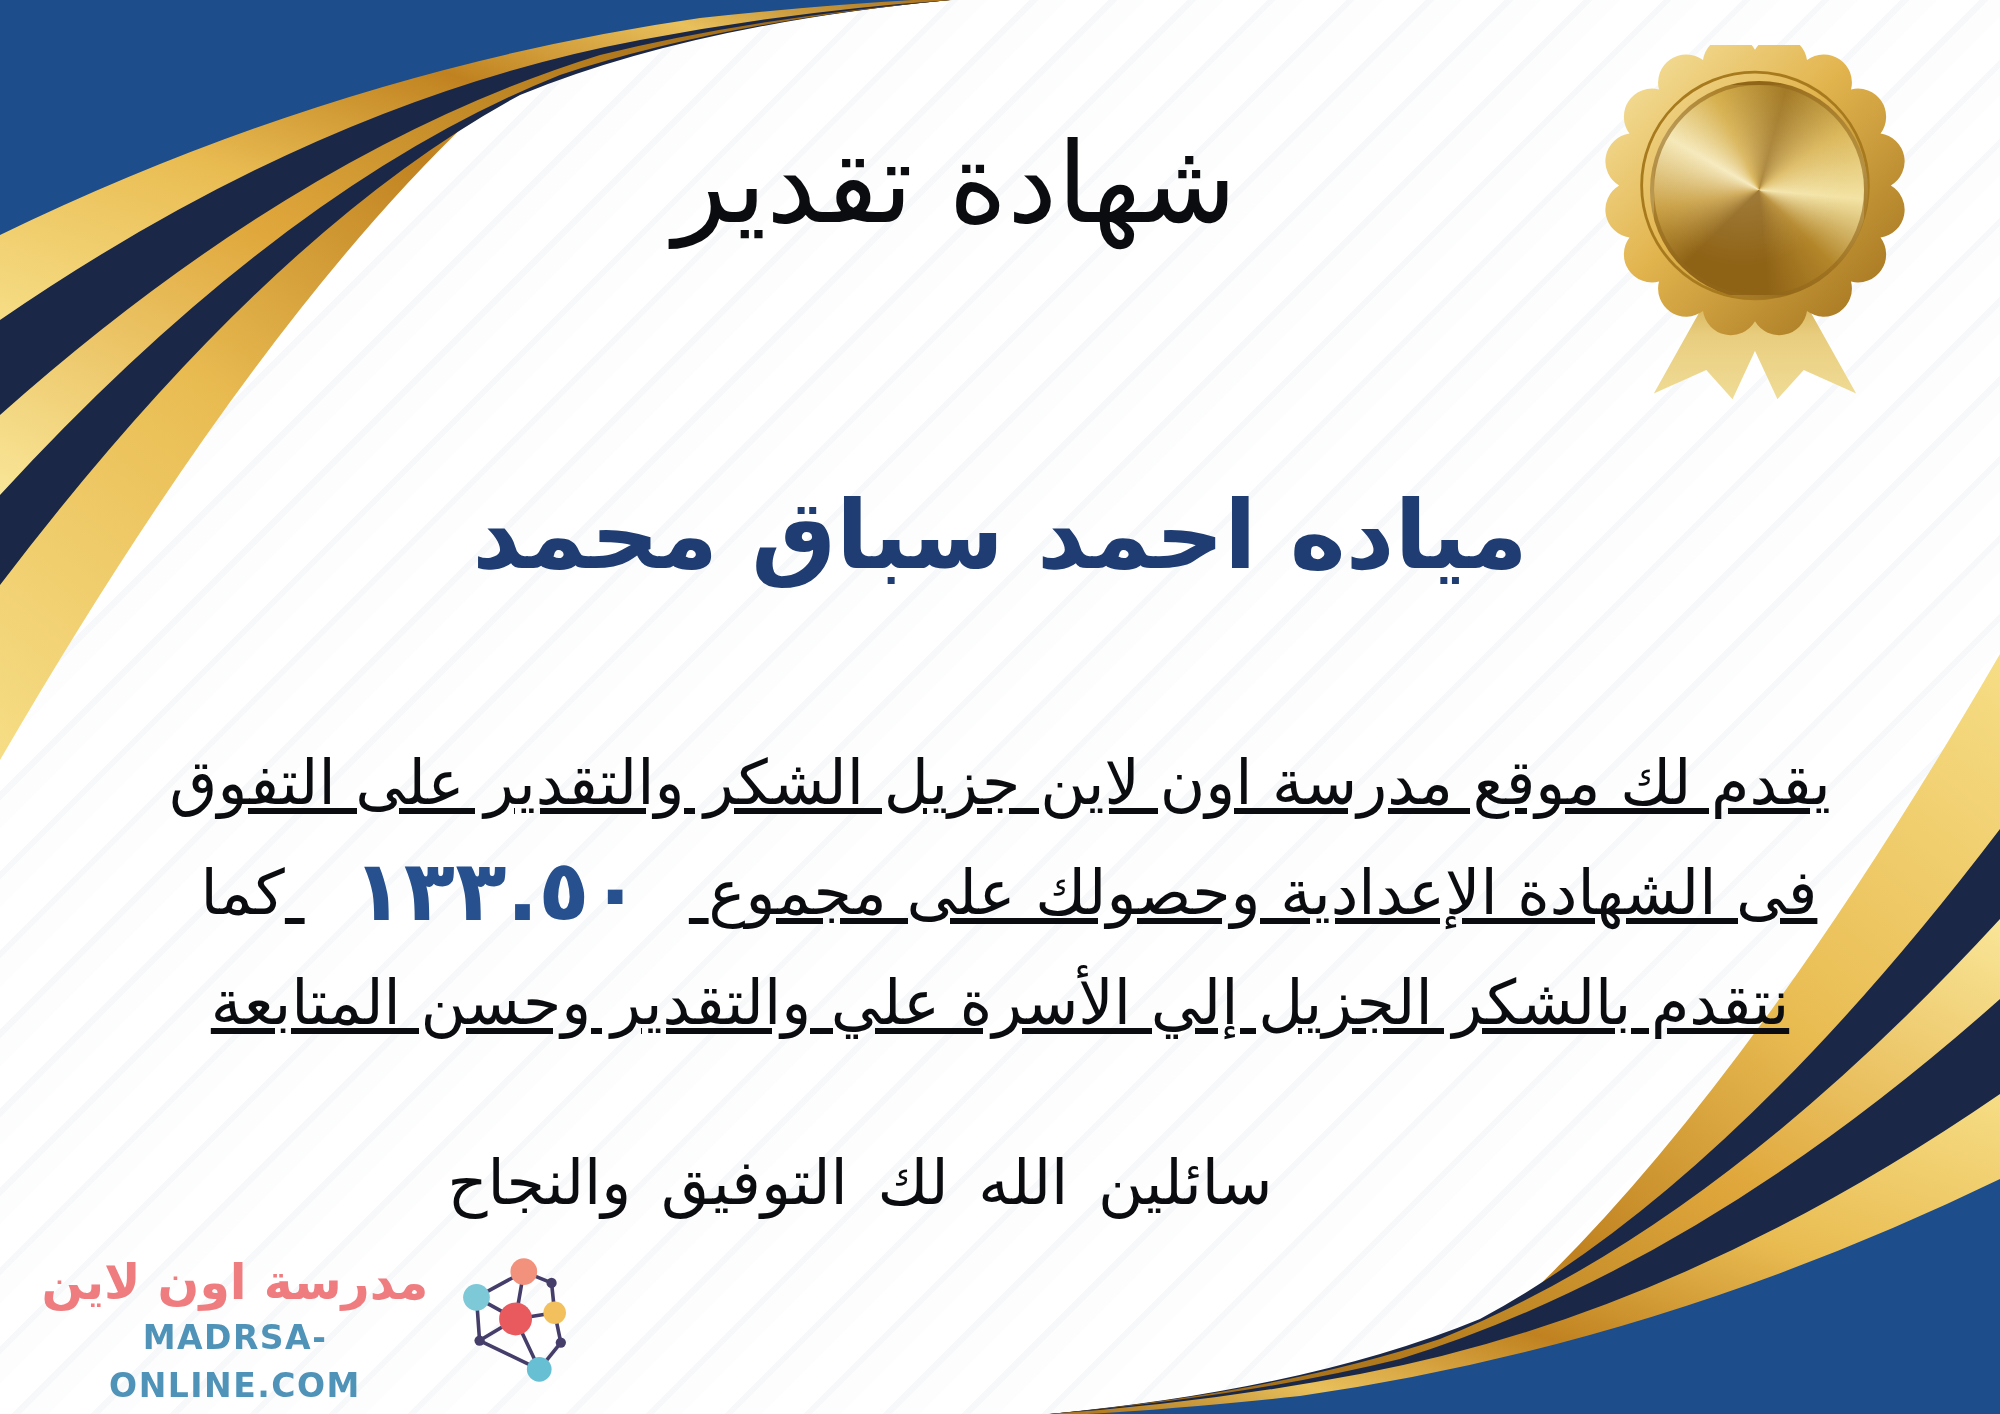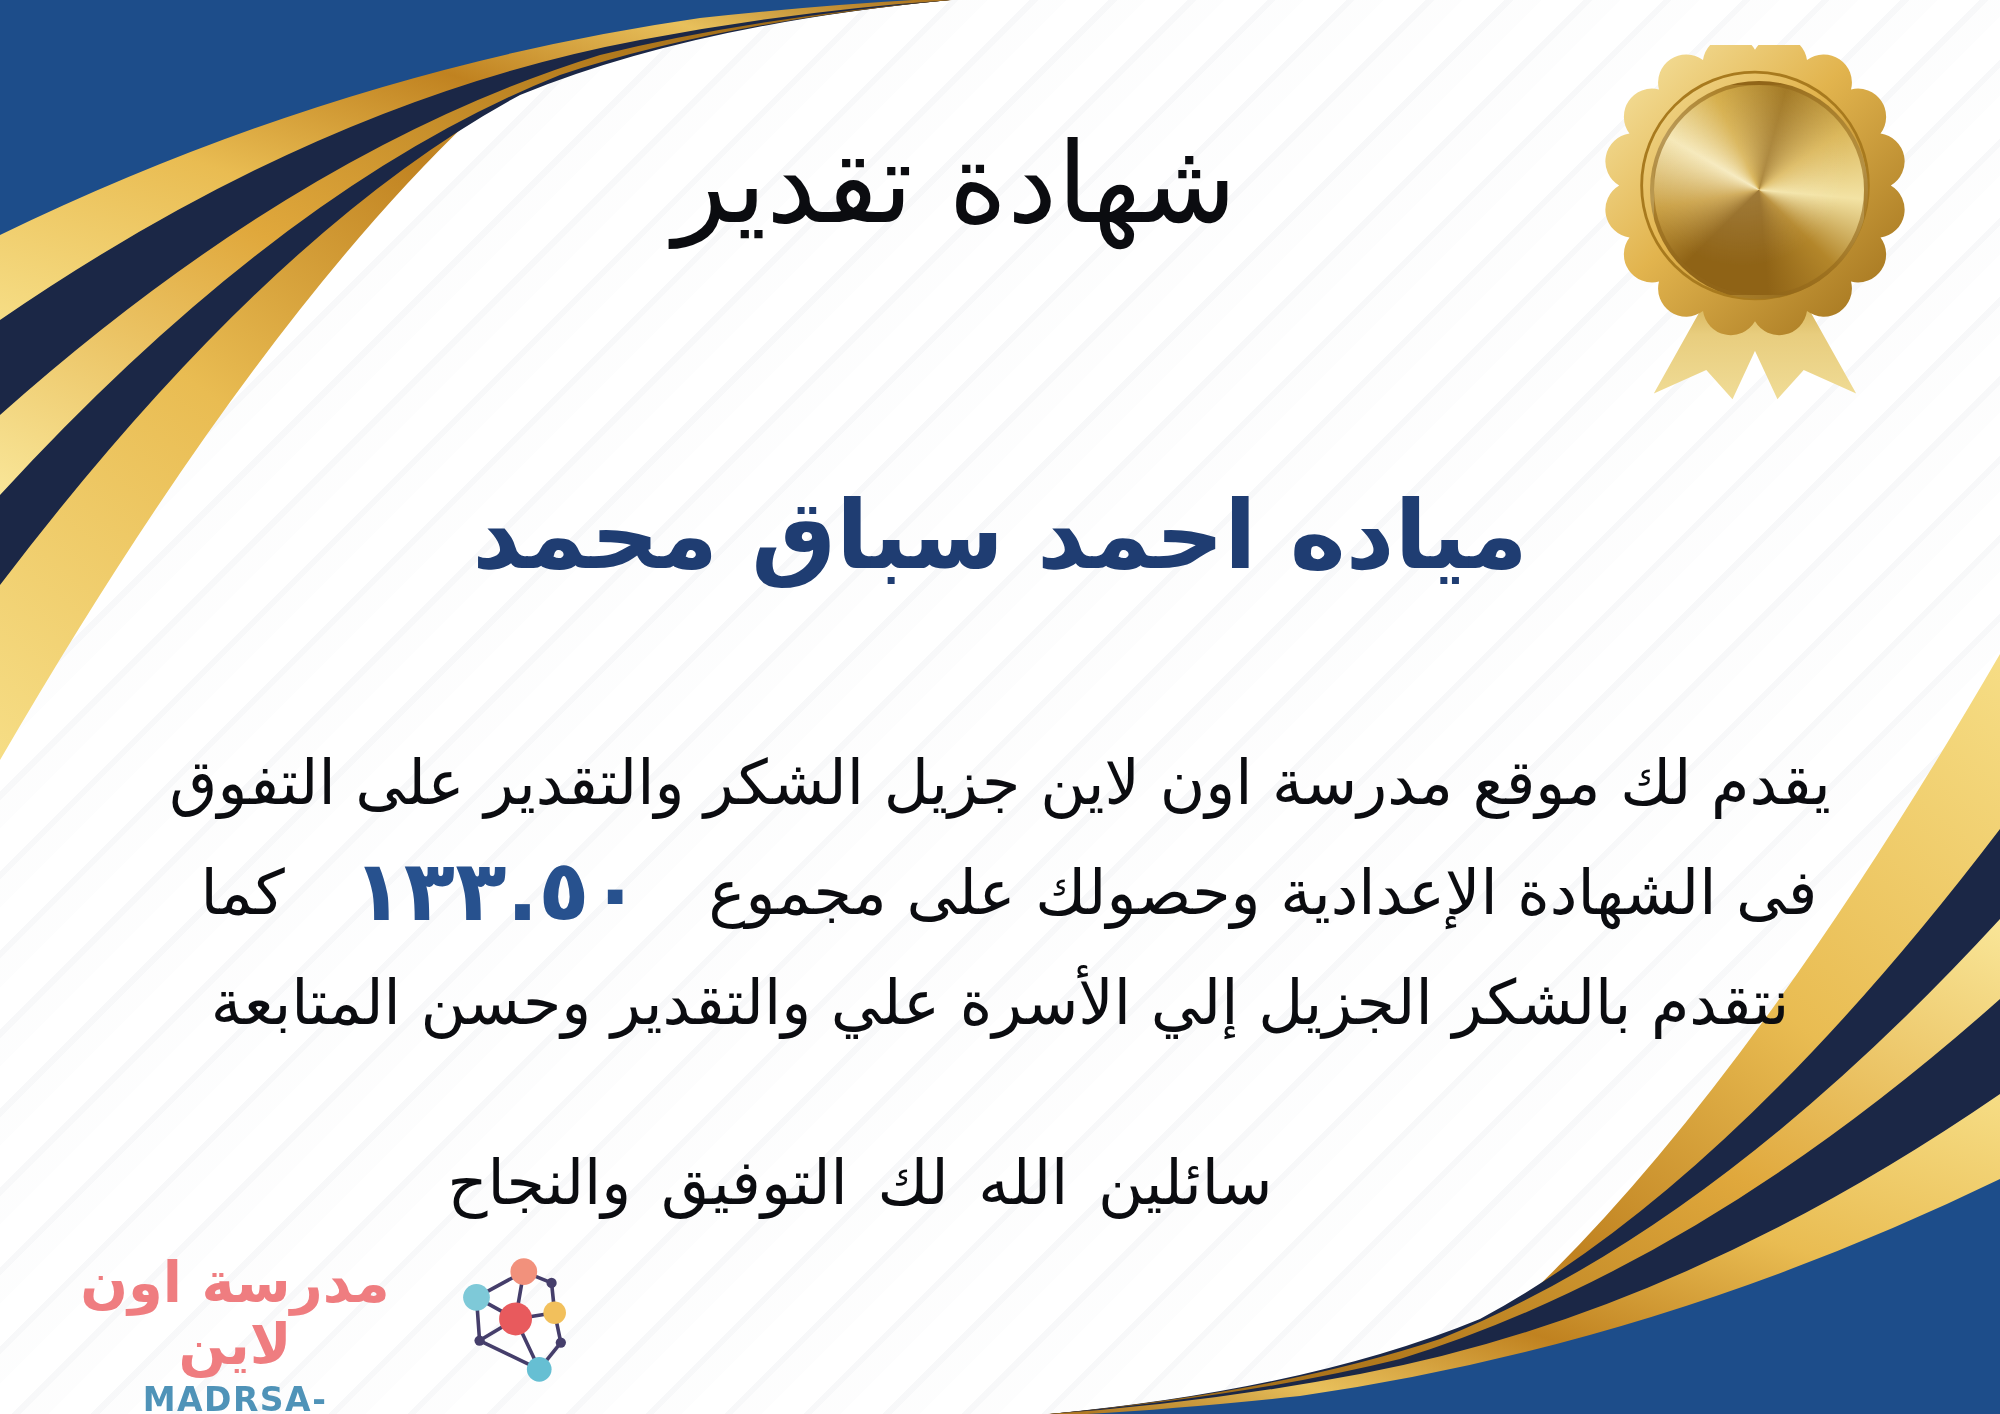--- a/index.html
+++ b/index.html
@@ -27,21 +27,21 @@
     font-size:112px;color:#0b0c10;letter-spacing:0;
   }
   .name{
     position:absolute;top:480px;left:0;width:100%;
     text-align:center;font-size:95px;font-weight:bold;color:#1f3d72;
   }
   .body-block{
     position:absolute;top:728px;left:0;width:100%;
     text-align:center;color:#0b0c10;font-size:62px;
   }
-  .body-line{height:110px;line-height:110px;white-space:nowrap;}
+  .body-line{height:110px;line-height:110px;white-space:nowrap;text-decoration:underline;}
   .score{
     display:inline-block;font-size:84px;font-weight:bold;color:#27518e;
     margin:0 48px;line-height:0;vertical-align:-6px;
   }
   .after-score{display:inline-block;margin-left:18px;}
   .closing{
     position:absolute;top:1146px;left:0;width:100%;
     text-align:center;transform:translateX(-140px);
     font-size:62px;color:#0b0c10;word-spacing:10px;
   }
@@ -57,21 +57,21 @@
       conic-gradient(from 225deg at 50% 50%,
         #8f6316, #caa044 35deg, #f5e7b4 75deg, #d3a93f 110deg,
         #9e731c 150deg, #dbb75a 190deg, #f3e3a4 230deg,
         #b3862a 270deg, #8f6316 310deg, #8f6316 360deg);
   }
 
   
   .logo{position:absolute;left:25px;bottom:14px;width:548px;height:156px;z-index:2;}
   .logo-icon{position:absolute;right:6px;top:10px;width:108px;height:134px;}
   .logo-text{position:absolute;right:128px;left:0;top:8px;text-align:center;}
-  .logo-ar{font-size:56px;font-weight:bold;color:#ef7d80;line-height:62px;}
+  .logo-ar{font-size:49px;font-weight:bold;color:#ef7d80;line-height:62px;}
   .logo-en{font-size:33px;font-weight:bold;color:#4f93b8;letter-spacing:1.5px;line-height:48px;}
 </style>
 </head>
 <body>
 
 <div class="bg-stripes"></div>
 
 <svg class="corner corner-tl" width="1000" height="800" viewBox="0 0 1000 800">
   <defs>
     <linearGradient id="goldA" x1="0" y1="1" x2="1" y2="0">

